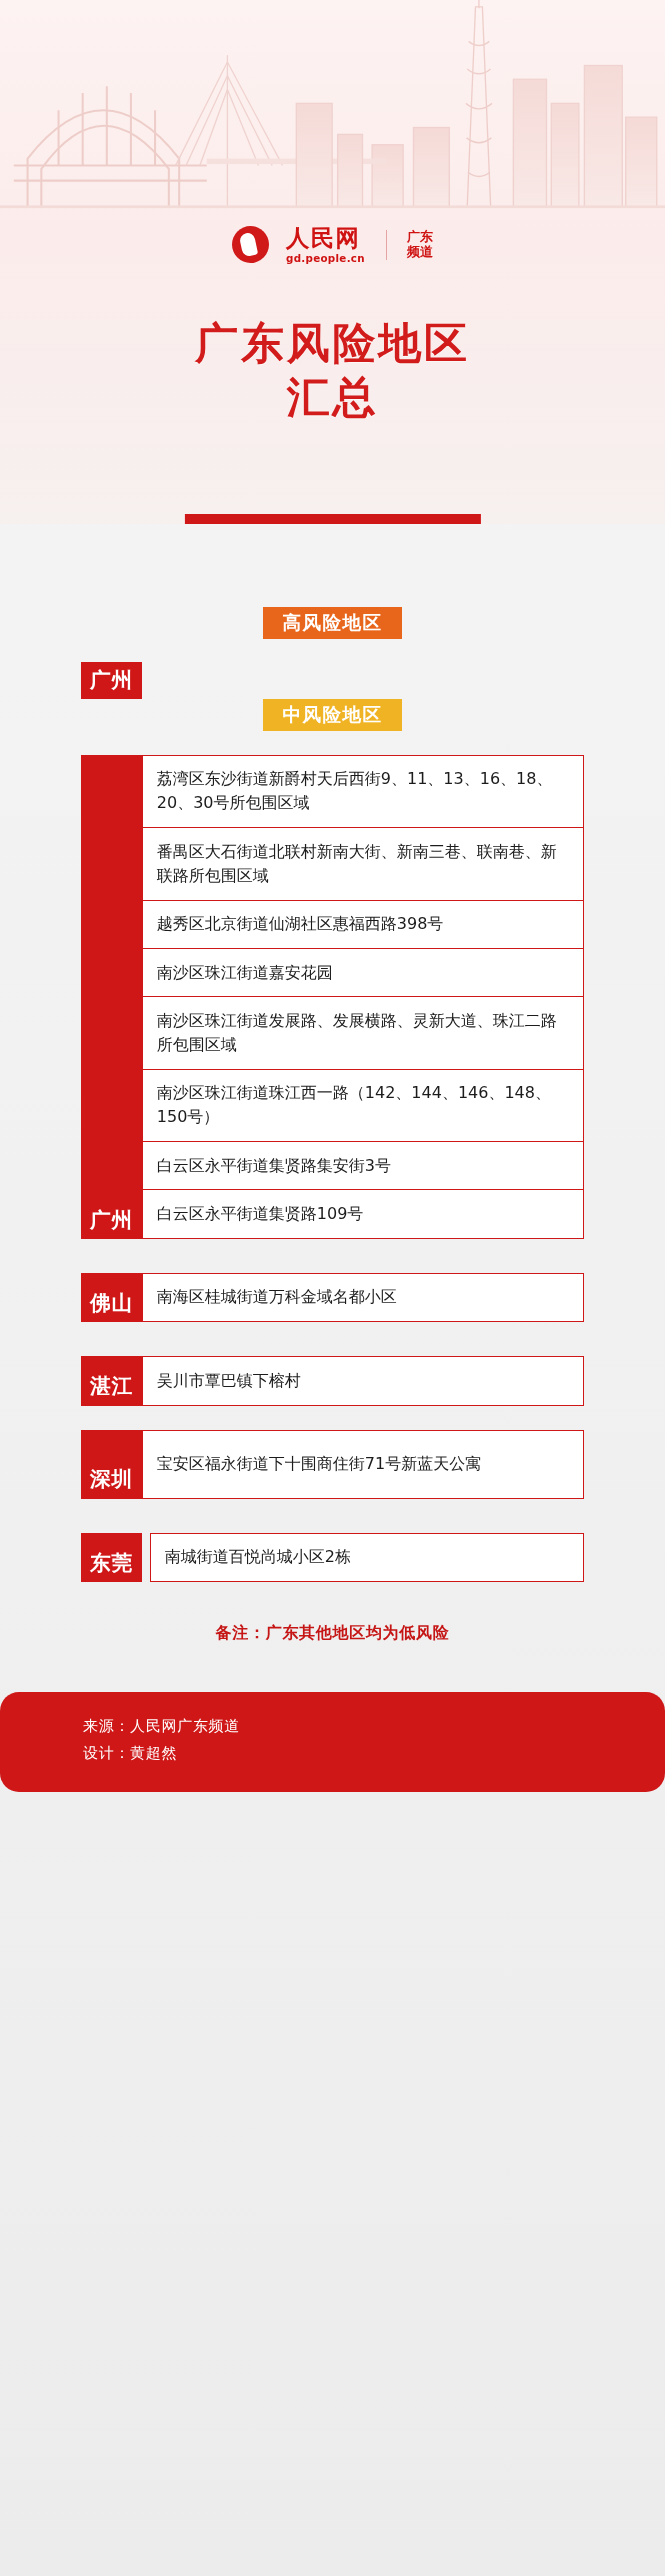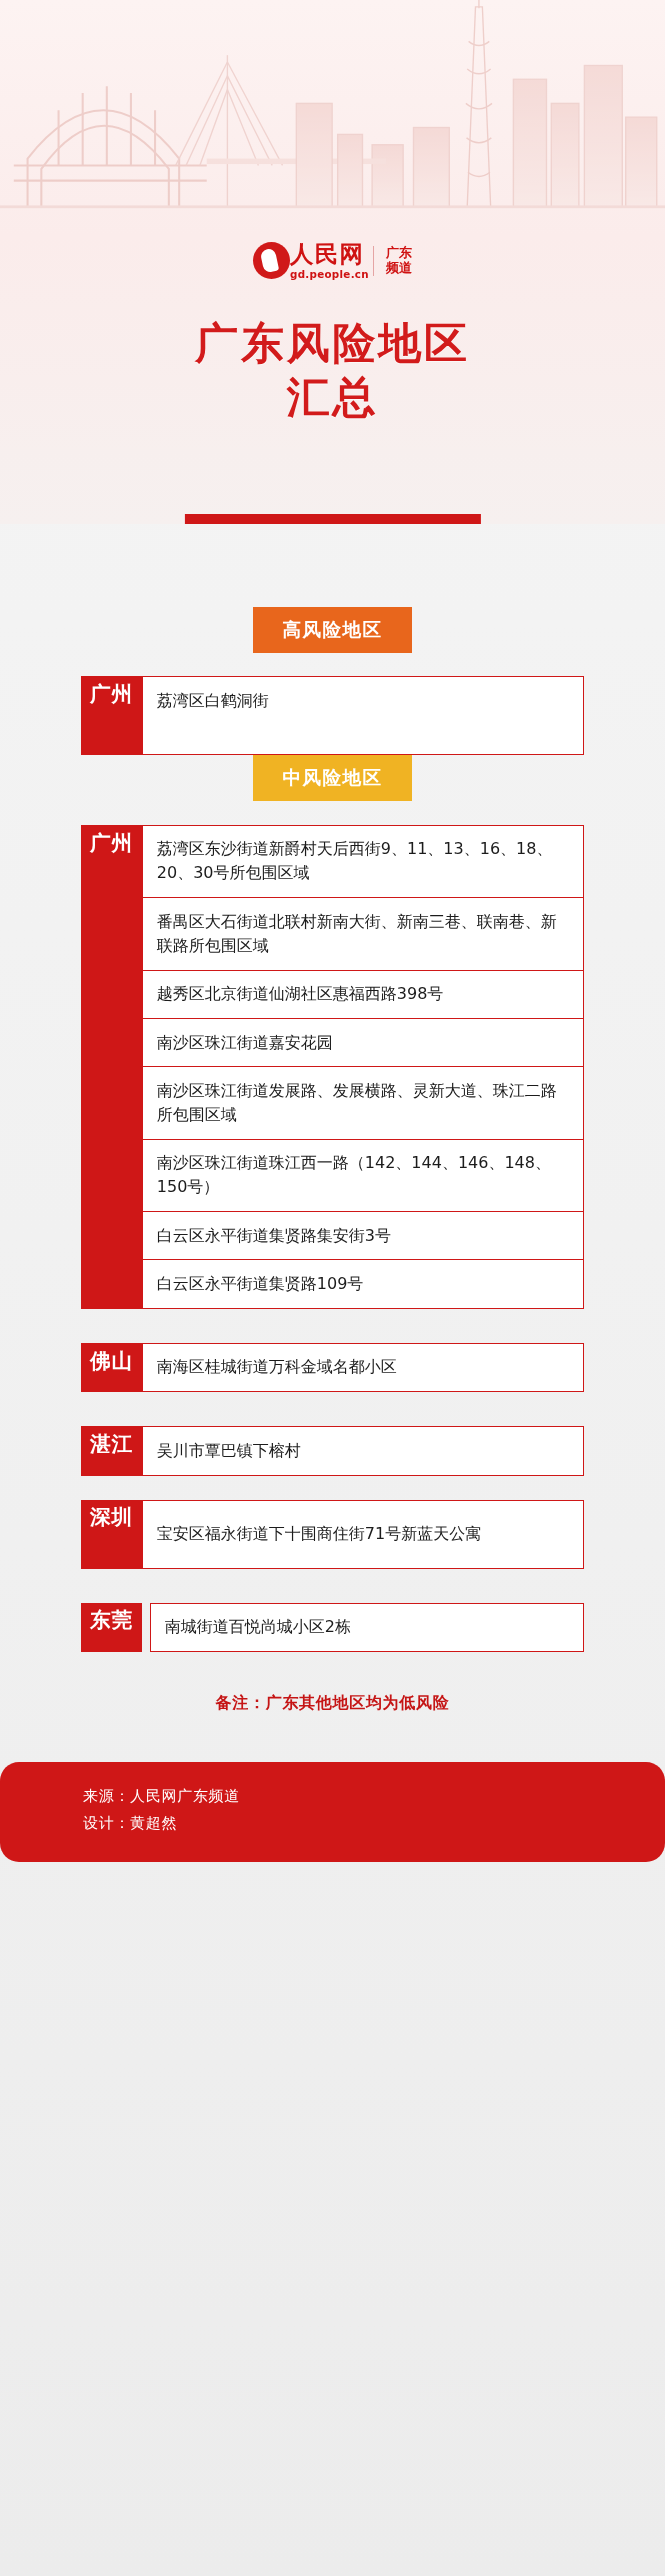--- a/index.html
+++ b/index.html
@@ -24,26 +24,26 @@
     overflow: hidden;
   }
   .skyline {
     position: absolute;
     left: 0; top: 0;
     width: 665px; height: 386px;
     opacity: 0.55;
   }
   .logo-wrap {
     position: absolute;
-    top: 242px;
+    top: 226px;
     left: 0; right: 0;
     display: flex;
     align-items: center;
     justify-content: center;
-    gap: 0;
+    gap: 17px;
   }
   .logo-mark {
     width: 37px; height: 37px;
     border-radius: 50%;
     background: #d01919;
     position: relative;
     flex: none;
   }
   .logo-mark::after {
     content: "";
@@ -71,21 +71,21 @@
   .logo-channel {
     margin-left: 4.1px;
     display: flex; flex-direction: column;
     align-items: flex-start;
     justify-content: center;
     color: #cf1212;
     font-size: 13px;
     font-weight: bold;
     line-height: 1.15;
     border-left: 1.4px solid #e5a4a4;
-    padding-left: 12px;
+    padding-left: 20px;
     align-self: center;
   }
 
   .main-title {
     position: absolute;
     top: 317px;
     width: 100%;
     text-align: center;
     color: #d21b1b;
     font-size: 43px;
@@ -107,46 +107,46 @@
     padding: 10.3px 27.6px;
     letter-spacing: 0.7px;
     white-space: nowrap;
   }
 
   
   .content { padding: 83px 0 0 0; }
 
   .section-header {
     margin: 0 auto;
-    width: 159px;
+    width: 139px;
     text-align: center;
     color: #fff;
     font-size: 18.6px;
     font-weight: bold;
-    padding: 10px 0;
+    padding: 3px 0;
     letter-spacing: 1.4px;
   }
   .section-header.high { background: #e8661c; }
   .section-header.mid  { background: #f0b323; }
 
   .block {
     display: flex;
     margin: 23.4px auto 0 auto;
     width: 503px;
     align-items: stretch;
   }
   .city-tag {
     width: 61px;
     flex: none;
     background: #cf1717;
     color: #fff;
     font-size: 20.7px;
     font-weight: bold;
     display: flex;
-    align-items: flex-start;
+    align-items: flex-end;
     justify-content: center;
     text-align: center;
     line-height: 1.12;
     letter-spacing: 0.7px;
     padding: 6.9px 0;
   }
   .city-tag span { display: block; }
   .rows {
     flex: 1;
     display: flex;
@@ -267,23 +267,20 @@
   </div>
 
   <div class="content">
 
     <div class="section-header high">高风险地区</div>
 
     <div class="block">
       <div class="city-tag">
         <span>广州</span>
       </div>
-      <div class="rows">
-        <div class="row row-high">荔湾区白鹤洞街</div>
-      </div>
     </div>
 
     <div class="section-header mid" style="">中风险地区</div>
 
     <div class="block">
       <div class="city-tag">
         <span>广州</span>
       </div>
       <div class="rows">
         <div class="row">荔湾区东沙街道新爵村天后西街9、11、13、16、18、20、30号所包围区域</div>

